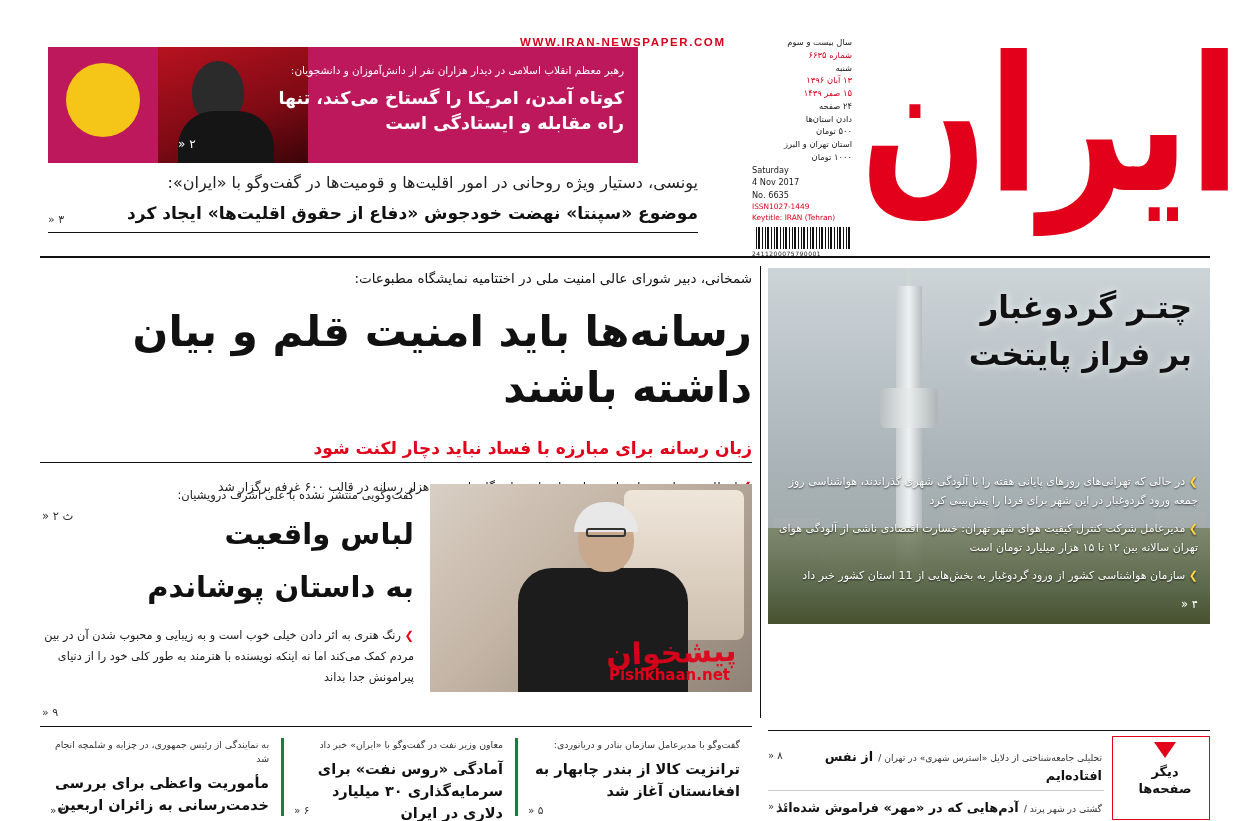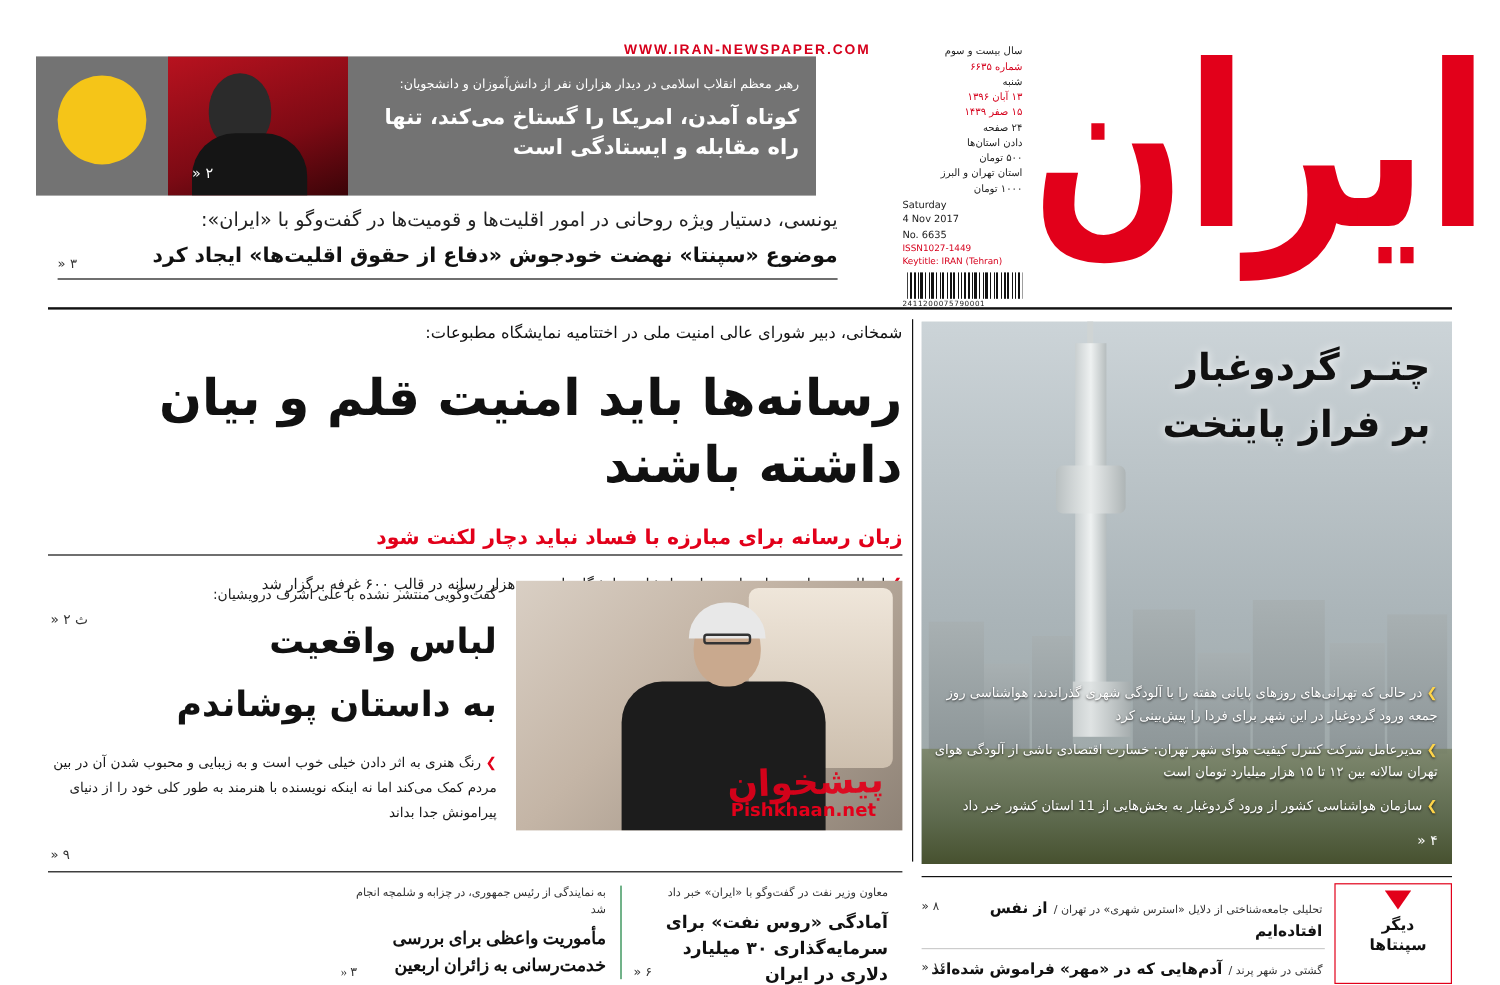--- a/index.html
+++ b/index.html
@@ -40,22 +40,22 @@
   .infobox .ltr { direction: ltr; text-align: left; font-size: 8.2px; }
   .infobox .issn { color: #d6001c; font-size: 7.4px; }
   .infobox .bar {
     margin-top: 3px; height: 22px; width: 96px;
     background: repeating-linear-gradient(90deg,#111 0 1px,#fff 1px 2px,#111 2px 4px,#fff 4px 6px,#111 6px 7px,#fff 7px 9px);
   }
   .infobox .barcode-num { font-size: 6px; letter-spacing: .5px; direction: ltr; text-align: left; }
 
   
   .banner {
-    position: absolute; top: 47px; left: 30px; width: 650px; height: 116px;
-    background: #737373; overflow: hidden;
+    position: absolute; top: 47px; left: 48px; width: 590px; height: 116px;
+    background: #be185d; overflow: hidden;
   }
   .banner .sun {
     position: absolute; left: 18px; top: 16px; width: 74px; height: 74px;
     border-radius: 50%; background: #f5c518;
   }
   .banner .portrait {
     position: absolute; left: 110px; top: 0; width: 150px; height: 116px;
     background: linear-gradient(160deg,#b8121f 0%, #7d0a14 60%, #3a0408 100%);
   }
   .banner .portrait::before {
@@ -164,35 +164,35 @@
     line-height: 1.85; margin-top: 18px;
   }
   .sec .txt .body .dot { color: #e2001a; font-weight: bold; }
   .sec .txt .pg { position: absolute; left: 0; bottom: -30px; font-size: 11px; color: #333; }
 
   .rule-bottom { position: absolute; top: 726px; left: 40px; width: 712px; height: 1px; background: #111; }
 
   
   .briefs { position: absolute; top: 738px; left: 40px; width: 712px; height: 78px; display: flex; direction: rtl; }
   .brief { position: relative; padding: 0 12px; }
-  .brief + .brief { border-right: 1px solid #15803d; font-family: Liberation Serif, serif; }
+  .brief + .brief { border-right: 3px solid #15803d; }
   .brief .k { text-align: right; direction: rtl; font-size: 9.4px; color: #333; line-height: 1.5; }
   .brief .h {
     text-align: right; direction: rtl; font-size: 14.5px; font-weight: bold;
     color: #111; line-height: 1.5; margin-top: 7px;
   }
   .brief .pg { position: absolute; left: 10px; bottom: 0; font-size: 10.5px; color: #333; }
   .brief.b1 { width: 244px; }
   .brief.b2 { width: 234px; }
   .brief.b3 { width: 234px; }
 
   
   .rightcol { position: absolute; top: 268px; left: 768px; width: 442px; }
   .rc-photo {
-    position: relative; width: 442px; height: 452px; overflow: hidden;
+    position: relative; width: 442px; height: 356px; overflow: hidden;
     background: linear-gradient(180deg,#cfd6da 0%, #b9c2c7 38%, #9aa4a8 62%, #7f8a80 100%);
   }
   .rc-photo .sky { position: absolute; inset: 0; background: linear-gradient(180deg,#ccd4d8,#aab4b8 55%, #97a19f 100%); }
   .rc-photo .tower {
     position: absolute; left: 128px; top: 18px; width: 26px; height: 300px;
     background: linear-gradient(90deg,#c9cfd0,#eef1f1,#b6bdbe);
   }
   .rc-photo .tower-spire {
     position: absolute; left: 138px; top: -34px; width: 5px; height: 58px; background: #cfd4d4;
   }
@@ -330,20 +330,25 @@
         <span class="dot">❯</span>
         <span>رنگ هنری به اثر دادن خیلی خوب است و به زیبایی و محبوب شدن آن در بین مردم کمک می‌کند اما نه اینکه نویسنده با هنرمند به طور کلی خود را از دنیای پیرامونش جدا بداند</span>
       </div>
       <div class="pg">۹ «</div>
     </div>
   </div>
 
   <div class="rule-bottom"></div>
 
   <div class="briefs">
+    <div class="brief b3">
+      <div class="k">گفت‌وگو با مدیرعامل سازمان بنادر و دریانوردی:</div>
+      <div class="h">ترانزیت کالا از بندر چابهار به افغانستان آغاز شد</div>
+      <div class="pg">۵ «</div>
+    </div>
     <div class="brief b2">
       <div class="k">معاون وزیر نفت در گفت‌وگو با «ایران» خبر داد</div>
       <div class="h">آمادگی «روس نفت» برای سرمایه‌گذاری ۳۰ میلیارد دلاری در ایران</div>
       <div class="pg">۶ «</div>
     </div>
     <div class="brief b1">
       <div class="k">به نمایندگی از رئیس جمهوری، در چزابه و شلمچه انجام شد</div>
       <div class="h">مأموریت واعظی برای بررسی خدمت‌رسانی به زائران اربعین</div>
       <div class="pg">۳ «</div>
     </div>
@@ -399,16 +404,16 @@
       <span class="k">گشتی در شهر پرند /</span>
       <span class="h">آدم‌هایی که در «مهر» فراموش شده‌اند</span>
       <span class="pg">۱۶ «</span>
     </div>
   </div>
 
   <div class="digar-box"></div>
   <div class="digar">
     <div class="tri"></div>
     <div class="t1">دیگر</div>
-    <div class="t2">سپنتا‌ها</div>
+    <div class="t2">صفحه‌ها</div>
   </div>
 
 </div>
 
 </body></html>

